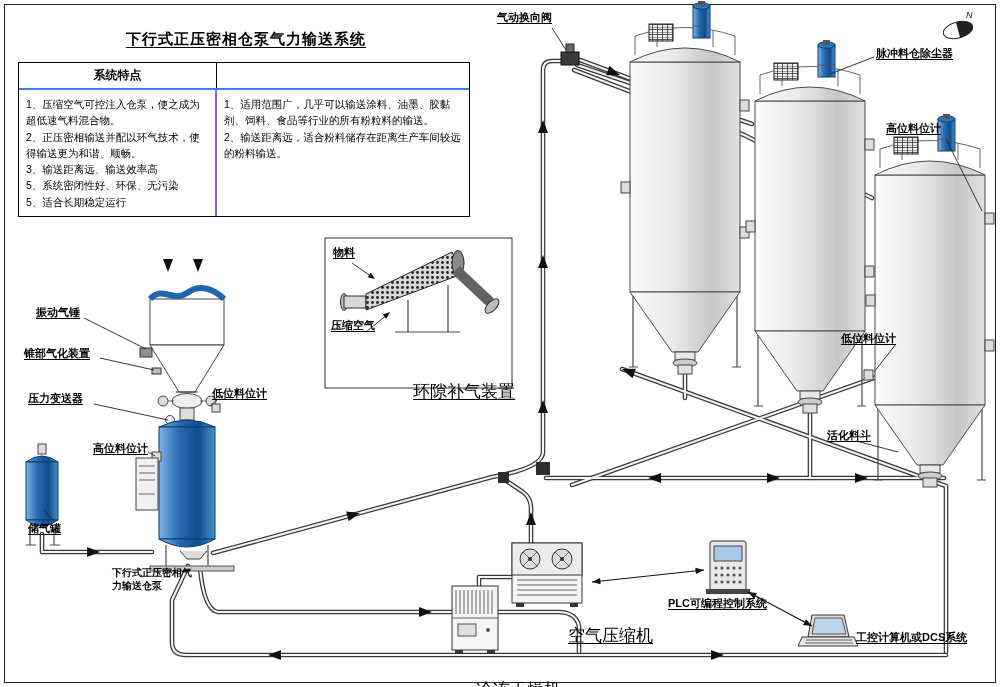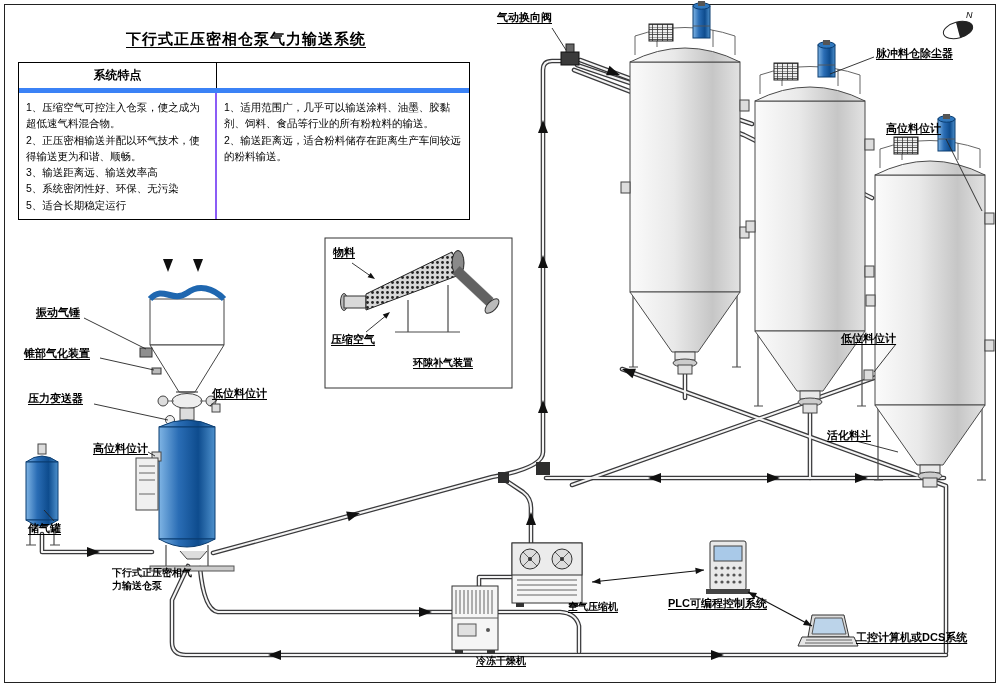--- a/index.html
+++ b/index.html
@@ -3,29 +3,29 @@
 <meta charset="utf-8">
 <style>
   html,body{margin:0;padding:0;background:#fff;}
   .page{position:relative;width:1000px;height:687px;background:#fff;overflow:hidden;
         font-family:"Liberation Sans","DejaVu Sans",sans-serif;color:#000;}
   .frame{position:absolute;left:4px;top:4px;right:4px;bottom:4px;border:1px solid #222;}
   svg.scene{position:absolute;left:0;top:0;}
   .title{position:absolute;left:126px;top:30px;font-size:15px;font-weight:bold;
          letter-spacing:1px;text-decoration:underline;text-underline-offset:3px;white-space:nowrap;}
   .spec-table{position:absolute;left:18px;top:62px;width:450px;border:1px solid #000;background:#fff;}
-  .spec-head{display:grid;grid-template-columns:44% 56%;border-bottom:5px solid #3b82f6;}
+  .spec-head{display:grid;grid-template-columns:44% 56%;border-bottom:2px solid #3b82f6;}
   .spec-head div{text-align:center;font-weight:bold;font-size:12px;padding:4px 0;}
   .spec-head div:first-child{border-right:1px solid #000;}
   .spec-body{display:grid;grid-template-columns:44% 56%;}
   .spec-cell{padding:6px 7px;font-size:10.5px;line-height:1.55;}
   .spec-cell:first-child{border-right:2px solid #8b5cf6;}
   .lbl{position:absolute;font-size:11px;font-weight:600;white-space:nowrap;
        text-decoration:underline;text-underline-offset:2px;}
-  .lbl.b{font-weight:bold;font-size:10px;}
+  .lbl.b{font-weight:normal;font-size:17px;margin-top:24px;}
   .caption{position:absolute;font-size:10px;font-weight:bold;line-height:1.3;white-space:nowrap;}
   .po{stroke:#3a3a3c;stroke-width:4.6;fill:none;stroke-linejoin:round;stroke-linecap:round;}
   .pi{stroke:#f4f4f4;stroke-width:2.1;fill:none;stroke-linejoin:round;stroke-linecap:round;}
   .ln{stroke:#4a4a4a;stroke-width:1.2;fill:none;}
   .thin{stroke:#555;stroke-width:0.9;fill:none;}
   .leader{stroke:#222;stroke-width:0.9;fill:none;}
   .sig{stroke:#111;stroke-width:1.2;fill:none;}
 </style>
 </head>
 <body>
@@ -328,21 +328,21 @@
   <div class="lbl" style="left:886px;top:121px">高位料位计</div>
   <div class="lbl" style="left:841px;top:331px">低位料位计</div>
   <div class="lbl" style="left:827px;top:428px">活化料斗</div>
   <div class="lbl" style="left:36px;top:305px">振动气锤</div>
   <div class="lbl" style="left:24px;top:346px">锥部气化装置</div>
   <div class="lbl" style="left:28px;top:391px">压力变送器</div>
   <div class="lbl" style="left:93px;top:441px">高位料位计</div>
   <div class="lbl" style="left:212px;top:386px">低位料位计</div>
   <div class="lbl" style="left:28px;top:521px">储气罐</div>
   <div class="lbl" style="left:333px;top:245px">物料</div>
-  <div class="lbl" style="left:331px;top:332px">压缩空气</div>
+  <div class="lbl" style="left:331px;top:318px">压缩空气</div>
   <div class="lbl b" style="left:413px;top:356px">环隙补气装置</div>
   <div class="lbl b" style="left:568px;top:600px">空气压缩机</div>
   <div class="lbl b" style="left:476px;top:654px">冷冻干燥机</div>
   <div class="lbl" style="left:668px;top:596px">PLC可编程控制系统</div>
   <div class="lbl" style="left:856px;top:630px">工控计算机或DCS系统</div>
 
   <div class="caption" style="left:112px;top:566px">
     <div>下行式正压密相气</div>
     <div>力输送仓泵</div>
   </div>

